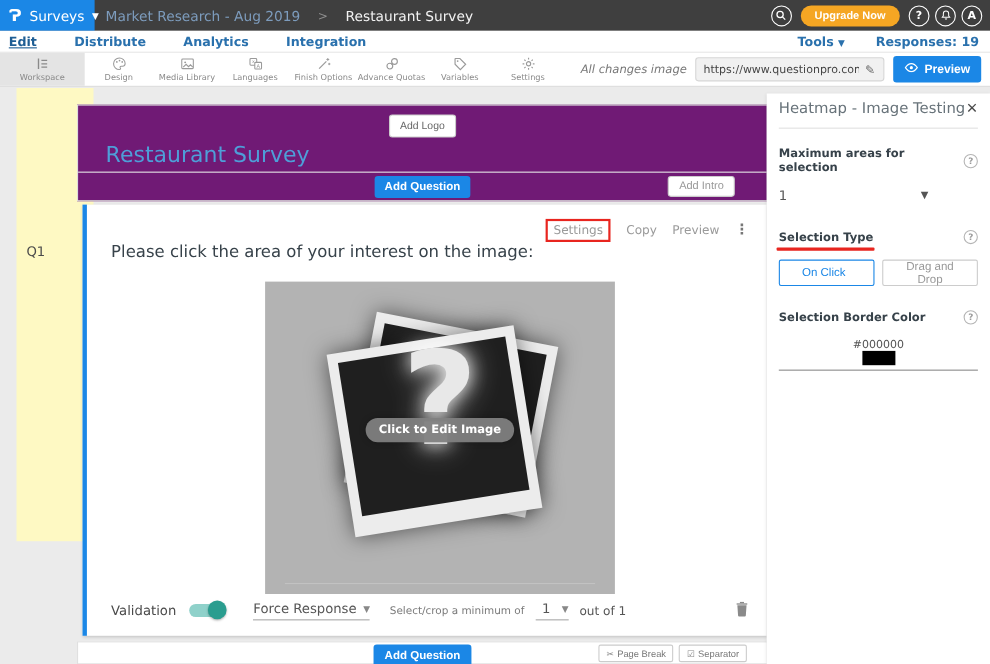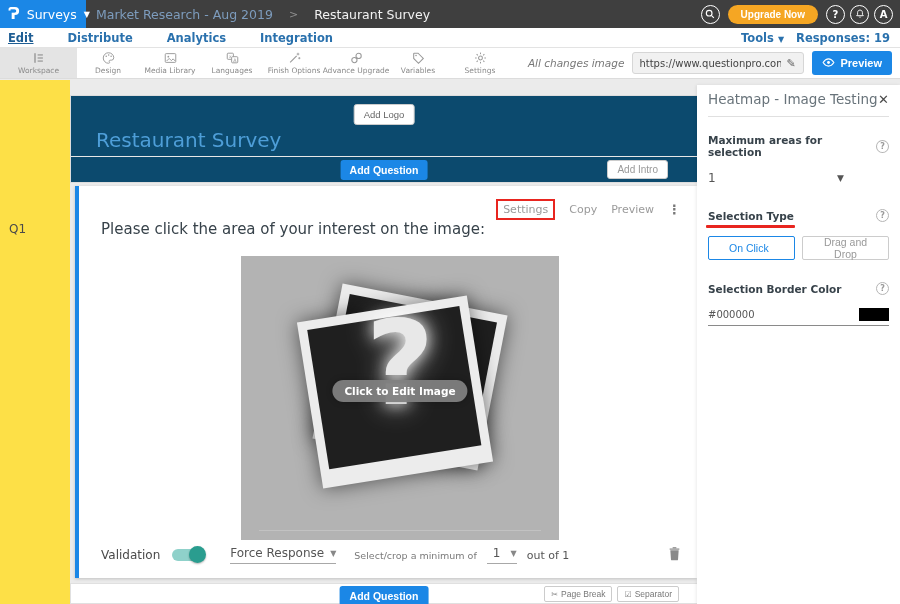--- a/index.html
+++ b/index.html
@@ -18,44 +18,44 @@
   .crumb-sep { color:#8e8e8e; font-size:11px; }
   .crumb-current { color:#f2f2f2; }
   .top-actions { margin-left:auto; display:flex; align-items:center; gap:5px; padding-right:7px; }
   .circle-btn { width:19px; height:19px; border:1.5px solid #fff; border-radius:50%; display:flex; align-items:center; justify-content:center; color:#fff; font-size:10px; font-weight:700; cursor:pointer; }
   .upgrade-btn { background:#f5a623; color:#fff; font-size:10px; font-weight:700; border:none; border-radius:10px; padding:4px 13px; margin:0 3px; cursor:pointer; }
 
   
   .nav { position:absolute; left:0; top:28px; width:900px; height:20px; background:#fff; display:flex; align-items:center; padding:0 8px; border-bottom:1px solid #e3e3e3; }
   .nav-link { color:#2a71ad; font-size:11.5px; font-weight:700; margin-right:34px; cursor:pointer; }
   .nav-link.active { text-decoration:underline; color:#1f5e94; }
-  .nav-right { margin-left:auto; display:flex; align-items:center; gap:12px; padding-right:2px;text-align:right; }
+  .nav-right { margin-left:auto; display:flex; align-items:center; gap:28px; padding-right:2px;text-align:right; }
   .tools { color:#2a71ad; font-size:11.5px; font-weight:600; cursor:pointer; }
   .tools .caret { font-size:8px; }
   .responses { color:#2a71ad; font-size:11.5px; font-weight:600; }
 
   
   .toolbar { position:absolute; left:0; top:48px; width:900px; height:31px; background:#fff; border-bottom:1px solid #dcdcdc; display:flex; align-items:stretch; }
   .tool { width:62px; display:flex; flex-direction:column; align-items:center; justify-content:center; gap:1px; cursor:pointer; }
   .tool.active { background:#e4e4e4; width:77px; }
   .tool svg { display:block; }
   .tool .tlabel { font-size:7.5px; color:#8a8a8a; white-space:nowrap; }
   .toolbar-right { margin-left:auto; display:flex; align-items:center; gap:8px; padding-right:8px; }
   .saved { font-size:10.5px; font-style:italic; color:#777; }
   .url-box { display:flex; align-items:center; background:#f1f1f1; border:1px solid #d6d6d6; border-radius:3px; height:22px; width:172px; }
   .url-box input { border:none; background:transparent; outline:none; font-family:"DejaVu Sans",sans-serif; font-size:10px; color:#444; width:148px; padding:0 0 0 6px; }
   .url-box .pencil { font-size:11px; color:#666; padding:0 5px; cursor:pointer; }
   .preview-btn { background:#1b87e6; color:#fff; border:none; border-radius:3px; height:24px; padding:0 10px; font-size:11px; font-weight:600; display:flex; align-items:center; gap:5px; cursor:pointer; }
 
   
-  .left-rail { position:absolute; left:0; top:80px; width:70px; height:524px; background:#fde047; }
+  .left-rail { position:absolute; left:15px; top:80px; width:70px; height:412px; background:#fef9c3; }
   .q-label { position:absolute; left:9px; top:142px; font-size:12px; color:#4a4a4a; }
 
   
-  .header-card { position:absolute; left:70px; top:95px; width:628px; height:88px; background:#0c4a6e; border:1px solid #ddd; }
+  .header-card { position:absolute; left:70px; top:95px; width:628px; height:88px; background:#701a75; border:1px solid #ddd; }
   .add-logo-btn { position:absolute; left:50%; top:8px; transform:translateX(-50%); background:#fff; border:1px solid #ccc; border-radius:3px; font-size:9.5px; color:#666; padding:4px 9px; cursor:pointer; }
   .survey-title { position:absolute; left:25px; top:32px; font-size:20px; color:#4e9ed8; font-weight:500; }
   .header-footer { position:absolute; left:0; bottom:0; width:100%; height:26px; border-top:1px solid #e7e7e7; }
   .btn-blue { background:#1b87e6; color:#fff; border:none; border-radius:3px; font-size:10.5px; font-weight:700; padding:4px 9px; cursor:pointer; }
   .header-footer .btn-blue { position:absolute; left:50%; top:3px; transform:translateX(-50%); }
   .add-intro-btn { position:absolute; right:29px; top:3px; background:#fff; border:1px solid #ccc; border-radius:3px; font-size:10px; color:#999; padding:3px 9px; cursor:pointer; }
 
   
   .question-card { position:absolute; left:75px; top:186px; width:622px; height:392px; background:#fff; border-left:4px solid #1b87e6; box-shadow:0 1px 3px rgba(0,0,0,.18); }
   .q-actions { position:absolute; top:13px; right:16px; display:flex; align-items:center; gap:14px; font-size:11px; color:#9a9a9a; }
@@ -100,21 +100,21 @@
   .panel-label { font-size:10.5px; font-weight:700; color:#37424a; position:relative; }
   .red-underline { position:absolute; left:-2px; bottom:-6px; width:103%; height:3px; background:#e8251f; border-radius:1px; }
   .help-circle { width:13px; height:13px; border:1.5px solid #b5b5b5; border-radius:50%; color:#9a9a9a; font-size:8px; font-weight:700; display:flex; align-items:center; justify-content:center; cursor:pointer; }
   .panel-select { display:flex; align-items:center; justify-content:space-between; width:136px; margin-top:13px; cursor:pointer; }
   .panel-select .val { font-size:12px; color:#555; }
   .panel-select .caret { font-size:9px; color:#555; }
   .sel-type-btns { display:flex; gap:7px; margin-top:14px; }
   .sel-btn { height:24px; border-radius:2px; font-size:10.5px; display:flex; align-items:center; padding:0 20px; cursor:pointer; }
   .sel-btn.on { border:1px solid #1b87e6; color:#1b87e6; width:87px; background:#fff; }
   .sel-btn.off { border:1px solid #ccc; color:#999; width:87px; background:#fff; }
-  .color-row { display:flex; align-items:center; justify-content:space-between; border-bottom:1px solid #8a8a8a; padding-bottom:4px; margin-top:13px; cursor:pointer; }
+  .color-row { display:flex; align-items:center; justify-content:space-between; border-bottom:1px solid #8a8a8a; padding-bottom:4px; margin-top:13px; cursor:pointer;flex-direction:column; }
   .color-hex { font-size:10px; color:#555; }
   .color-swatch { width:30px; height:13px; background:#000; }
 </style>
 </head>
 <body>
 
 <div class="app">
 
   <div class="topbar">
     <div class="brand">
@@ -212,21 +212,21 @@
       <span class="tlabel">Finish Options</span>
     </div>
     <div class="tool">
       <span>
           <svg width="15" height="14" viewBox="0 0 16 16">
             <circle cx="5.6" cy="10.4" r="3" fill="none" stroke="#9a9a9a" stroke-width="1.2"></circle>
             <circle cx="10.4" cy="5.6" r="3" fill="none" stroke="#9a9a9a" stroke-width="1.2"></circle>
             <line x1="7.2" y1="8.8" x2="8.8" y2="7.2" stroke="#9a9a9a" stroke-width="1.2"></line>
           </svg>
         </span>
-      <span class="tlabel">Advance Upgrade</span>
+      <span class="tlabel">Advance Quotas</span>
     </div>
     <div class="tool">
       <span>
           <svg width="15" height="14" viewBox="0 0 16 16">
             <path d="M2.5 7.5V3a.5.5 0 0 1 .5-.5h4.5L13.5 8.5 8 14 2.5 8.5z" fill="none" stroke="#9a9a9a" stroke-width="1.2"></path>
             <circle cx="5.2" cy="5.2" r=".9" fill="#9a9a9a"></circle>
           </svg>
         </span>
       <span class="tlabel">Variables</span>
     </div>

